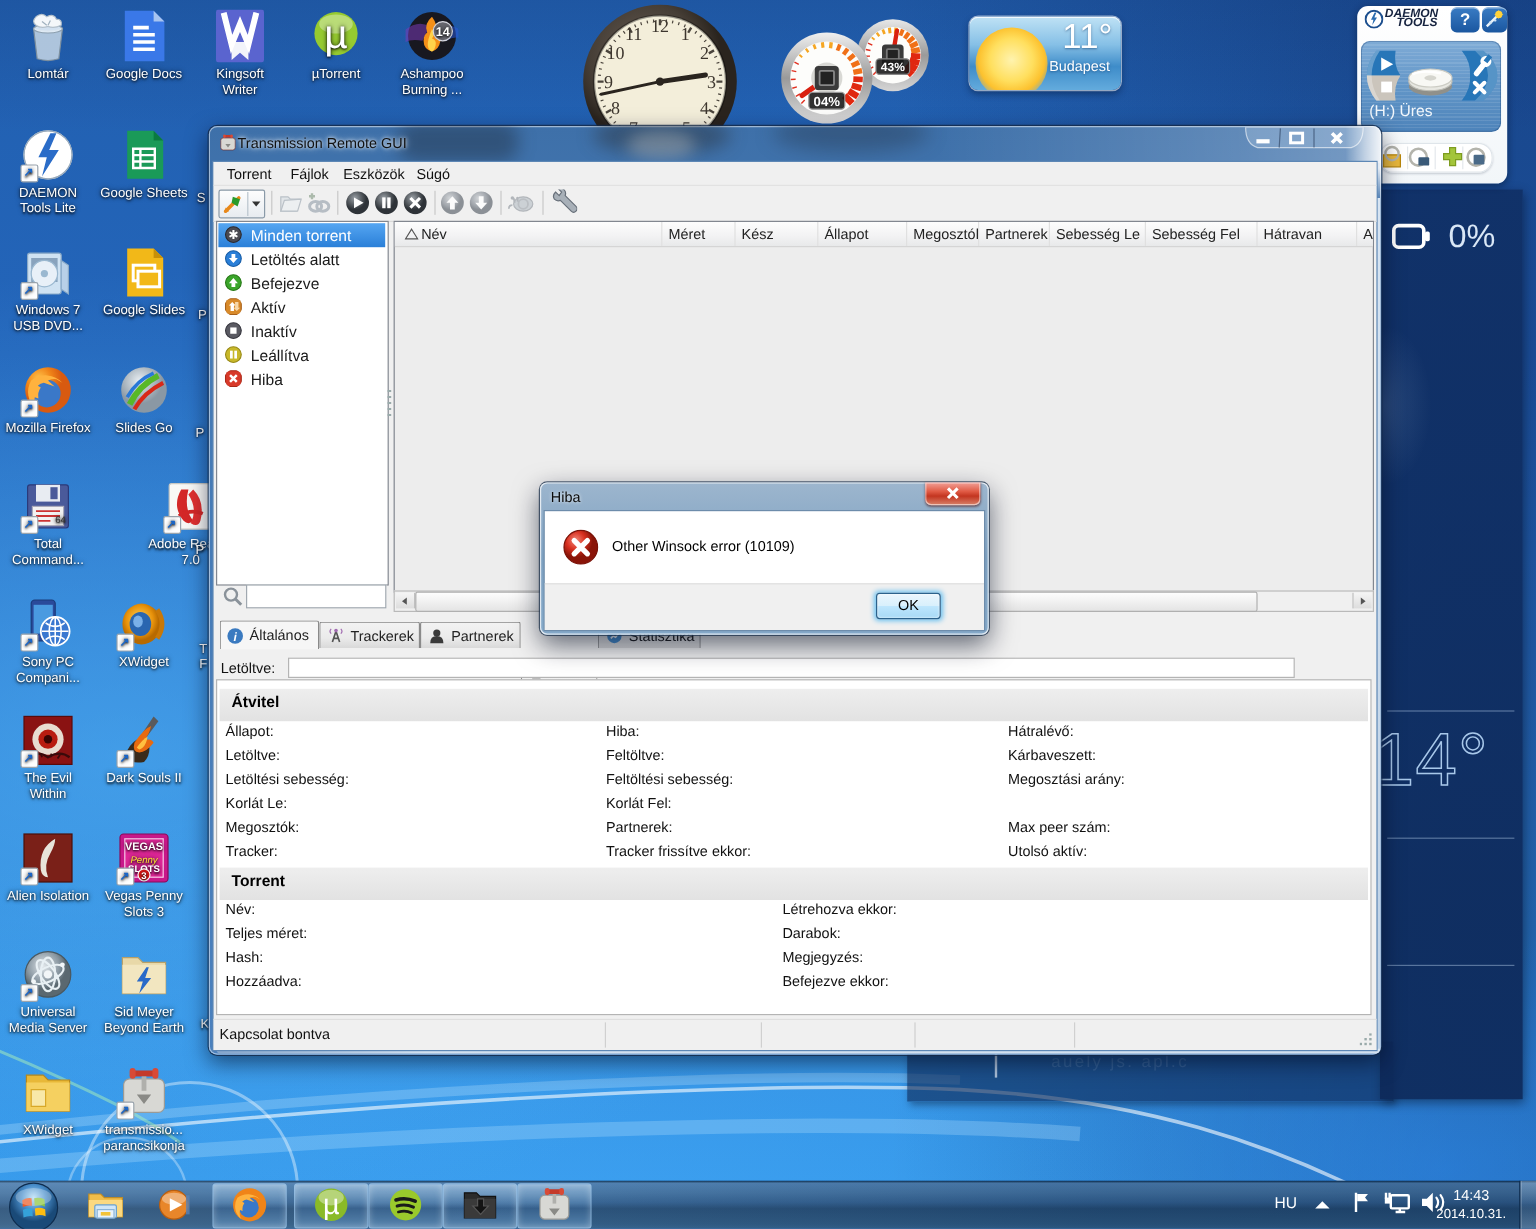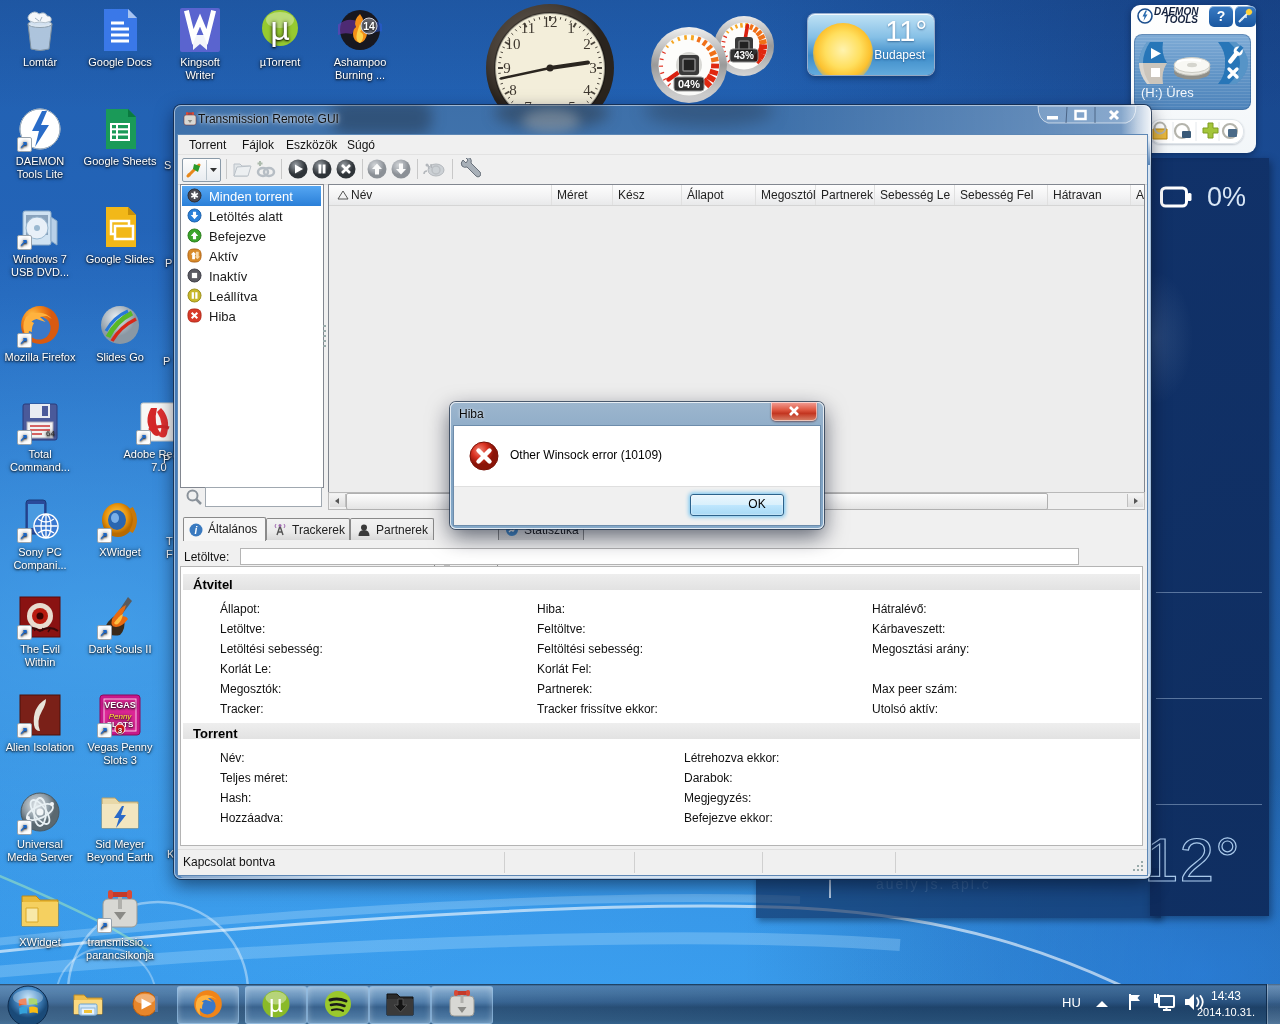--- a/index.html
+++ b/index.html
@@ -61,33 +61,33 @@
 .colh{position:absolute;left:0;top:0;right:0;height:20px;background:linear-gradient(180deg,#fdfdfd,#f2f2f3 60%,#e8e9ea);border-bottom:1px solid #d5d5d5;font-size:12px;color:#222;}
 .colh span{position:absolute;top:3px;white-space:nowrap;}
 .colh i{position:absolute;top:0;width:1px;height:20px;background:#e0e0e0;}
 .hscroll{position:absolute;left:150px;right:2px;top:357px;height:16px;background:#f0f0f0;border:1px solid #b9b9b9;}
 .tabs{position:absolute;left:2px;top:382px;right:2px;height:23px;font-size:12px;color:#222;}
 .tab{position:absolute;top:1px;height:21px;border:1px solid #8a8a8a;border-bottom:none;border-radius:2px 2px 0 0;
 background:linear-gradient(180deg,#f2f2f2,#ebebeb 60%,#d9d9d9);}
 .tab.selected{top:0;height:23px;background:#f6f6f6;z-index:2;}
 .tab span{position:absolute;top:4px;white-space:nowrap;}
 .detail{position:absolute;left:2px;top:431px;right:4px;bottom:29px;background:#fff;border:1px solid #b4b4b4;font-size:12px;color:#111;}
-.shead{position:absolute;left:2px;right:2px;height:16px;background:linear-gradient(180deg,#eee,#e2e2e2);font-weight:bold;color:#000;text-decoration:underline;}
+.shead{position:absolute;left:2px;right:2px;height:27px;background:linear-gradient(180deg,#eee,#e2e2e2);font-weight:bold;color:#000;text-decoration:underline;}
 .shead b{position:absolute;left:10px;top:3px;font-size:13px;}
-.dl{position:absolute;white-space:nowrap;margin-left:32px;}
+.dl{position:absolute;white-space:nowrap;}
 #statusbar{position:absolute;left:0px;bottom:0px;width:100%;height:25px;background:#f0f0f0;border-top:1px solid #dfdfdf;font-size:12px;color:#111;}
 
 #dlg{position:absolute;left:450px;top:402px;width:374px;height:127px;border-radius:6px;
 background:linear-gradient(180deg,#9db6ce 0%,#7da0c0 50%,#85a9c9 100%);
 box-shadow:0 0 0 1px rgba(30,50,75,.75),0 8px 22px rgba(0,10,30,.6),inset 0 0 0 1px rgba(255,255,255,.75);}
 #dlg .body{position:absolute;left:4px;right:4px;top:24px;bottom:4px;background:#fff;box-shadow:0 0 0 1px #6d8cab;}
 #dlg .foot{position:absolute;left:0;right:0;bottom:0;height:38px;background:#f0f0f0;border-top:1px solid #dfdfdf;}
 #okbtn{position:absolute;right:36px;bottom:9px;width:52px;height:20px;border:1px solid #2c628b;border-radius:3px;
 background:linear-gradient(180deg,#eaf6fd,#d9f0fc 48%,#bee6fd 52%,#a7d9f5);
-box-shadow:0 0 4px 1px #6bc1f0, inset 0 0 2px #fff;font-size:12px;text-align:center;line-height:19px;color:#000;padding-left:40px;}
+box-shadow:0 0 4px 1px #6bc1f0, inset 0 0 2px #fff;font-size:12px;text-align:center;line-height:19px;color:#000;}
 </style>
 </head>
 <body>
 <div id="wall">
 <svg width="1280" height="984" viewBox="0 0 1280 984">
  <g fill="none">
   <path d="M -60 958 C 300 918 620 900 800 908 C 950 916 1060 952 1160 1005" stroke="rgba(255,255,255,.60)" stroke-width="3"></path>
   <path d="M -60 948 C 300 908 620 892 800 900" stroke="rgba(210,240,255,.25)" stroke-width="8"></path>
   <path d="M -40 975 C 350 940 700 930 900 945" stroke="rgba(190,230,255,.28)" stroke-width="12"></path>
   <path d="M -20 868 Q 40 892 100 922 Q 130 938 150 952" stroke="rgba(185,250,180,.45)" stroke-width="2.5"></path>
@@ -428,23 +428,23 @@
   </div>
 <div id="sidep">
 
   <svg class="abs" style="left:10px;top:27px;" width="32" height="24" viewBox="0 0 32 24">
     <rect x="1.5" y="3" width="25" height="18" rx="4" fill="none" stroke="#fff" stroke-width="3"></rect>
     <rect x="27.5" y="8" width="4" height="8" rx="1.5" fill="#fff"></rect>
   </svg>
   <div class="abs" style="left:57px;top:24px;font-size:27px;color:#d9e7f6;font-weight:400;">0%</div>
   <div class="abs" style="left:0px;top:95px;width:55px;height:170px;background:radial-gradient(55px 95px at 8% 50%,rgba(200,225,250,.13),rgba(200,225,250,0) 70%);"></div>
   <div class="sep" style="top:434px;"></div>
+  <div class="temp" style="top:440px;">14°</div>
   <div class="sep" style="top:540px;"></div>
   <div class="sep" style="top:646px;"></div>
-  <div class="temp" style="top:666px;">12°</div>
 </div>
 
 <div class="abs" style="left:484px;top:2px;width:132px;height:104px;overflow:hidden;">
 <svg width="132" height="132" viewBox="0 0 132 132">
   <defs>
     <radialGradient id="rim" cx="40%" cy="35%">
           <stop offset="0%" stop-color="#6a6058"></stop>
           <stop offset="72%" stop-color="#463e36"></stop>
           <stop offset="100%" stop-color="#2a241e"></stop>
         </radialGradient>

